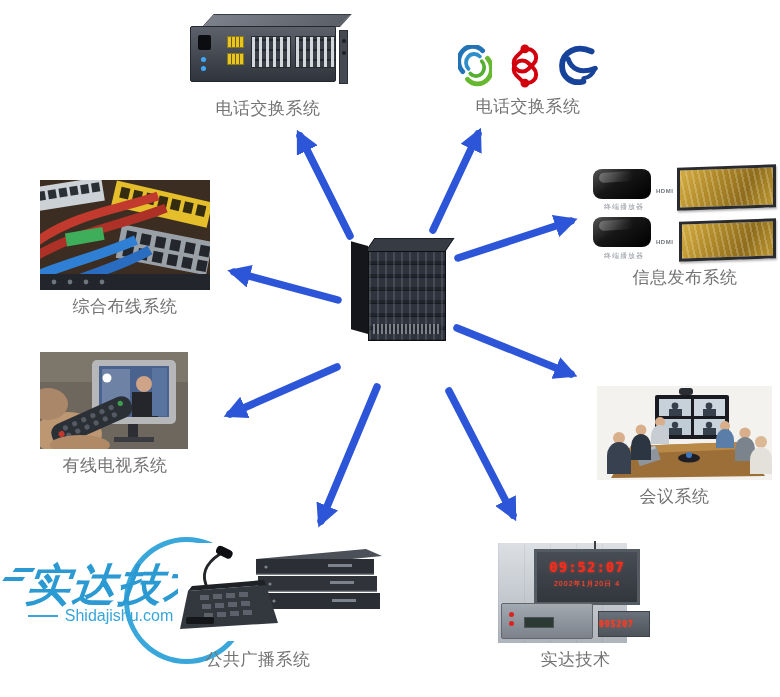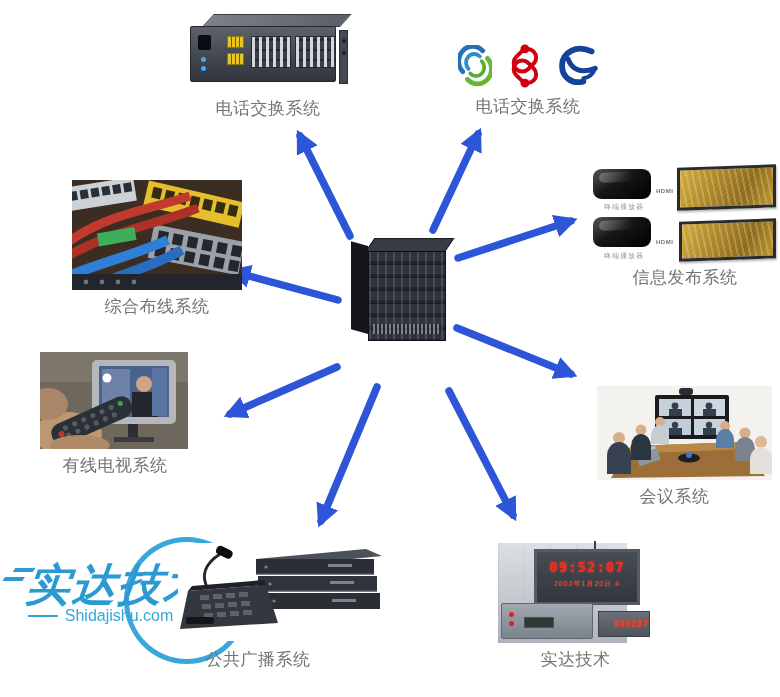--- a/index.html
+++ b/index.html
@@ -66,21 +66,21 @@
     font-weight:bold; font-size:14px; color:#ff2a1a; letter-spacing:1px; text-shadow:0 0 3px rgba(255,60,30,.8); }
   .clk-date { margin-top:4px; text-align:center; font-size:7px; color:#ff4a32; letter-spacing:1px;
     text-shadow:0 0 2px rgba(255,60,30,.7); white-space:nowrap; }
   .clk-master { position:absolute; left:3px; top:60px; width:92px; height:36px;
     background:linear-gradient(180deg,#a3a9b1,#7c828b); border:1px solid #62676f; border-radius:2px; }
   .clk-lcd { position:absolute; left:22px; top:13px; width:30px; height:11px; background:#2b3a33; border:1px solid #4c5258; }
   .clk-dot { position:absolute; left:7px; top:8px; width:5px; height:5px; background:#d22; border-radius:50%; box-shadow:0 9px 0 #d22; }
   .clk-sub { position:absolute; left:100px; top:68px; width:52px; height:26px;
     background:linear-gradient(180deg,#6a717a,#4e545c); border:1px solid #3c4248;
     font-family:"DejaVu Sans Mono",monospace; font-size:8px; font-weight:bold; color:#ff3a22;
-    text-align:right; line-height:26px; letter-spacing:1px; text-shadow:0 0 2px rgba(255,60,30,.8); }
+    text-align:left; line-height:26px; letter-spacing:1px; text-shadow:0 0 2px rgba(255,60,30,.8); }
   .clk-wire { position:absolute; right:2px; top:10px; width:14px; height:50px;
     border-right:2px solid #4a4f55; border-bottom:2px solid #4a4f55; border-radius:0 0 10px 0; }
 
   
   .wm { position:absolute; z-index:1; }
   .wm-circle { position:absolute; left:124px; top:537px; width:125px; height:127px;
     border:5px solid #3aa7db; border-radius:50%; }
   .wm-text { position:absolute; left:26px; top:556px; width:200px; font-size:44px; font-weight:bold;
     font-style:italic; color:#2b99d2; letter-spacing:2px; transform:skewX(-6deg); white-space:nowrap; }
   .wm-speed { position:absolute; left:14px; top:568px; width:20px; height:4px; background:#2b99d2;
@@ -183,21 +183,21 @@
         <g stroke="#16429a" fill="none" stroke-linecap="round">
           <path d="M37,7 C20,-1 5,8 4.5,22 C4,35 15,43.5 28,40" stroke-width="6.4"></path>
           <path d="M11,15 C15,27 25,31.5 41,25.5" stroke-width="5.6"></path>
           <path d="M41,25.5 C38,33 33,36 28,36.5" stroke-width="4.6"></path>
         </g>
       </svg>
     </div>
     <span class="label">电话交换系统</span>
   </div>
 
-  <div class="node" style="left:40px; top:180px; width:170px;margin-left:32px;">
+  <div class="node" style="left:40px; top:180px; width:170px;">
     <svg class="photo" width="170" height="110" viewBox="0 0 170 110">
       <rect width="170" height="110" fill="#3c2d22"></rect>
       <g transform="rotate(-9 30 18)">
         <rect x="-8" y="2" width="72" height="24" fill="#ccd1d6"></rect>
         <g fill="#2a2e35">
           <rect x="-2" y="7" width="8" height="9"></rect>
             <rect x="9" y="7" width="8" height="9"></rect>
           <rect x="20" y="7" width="8" height="9"></rect>
             <rect x="31" y="7" width="8" height="9"></rect>
           <rect x="42" y="7" width="8" height="9"></rect>

